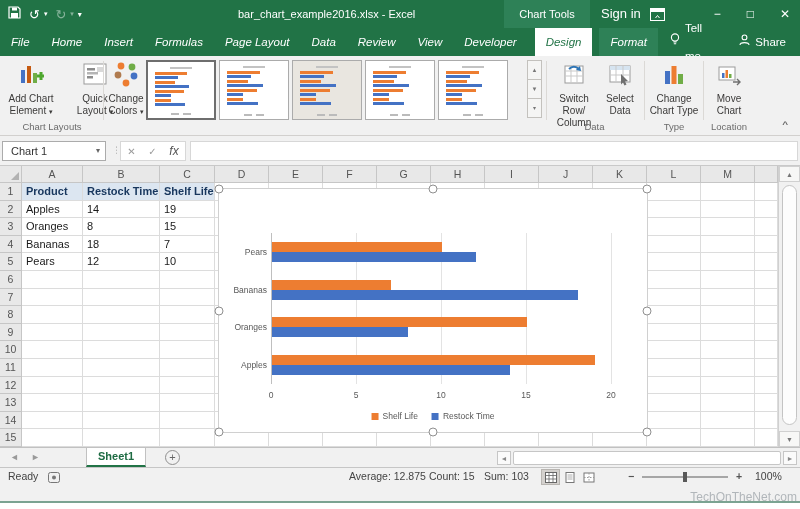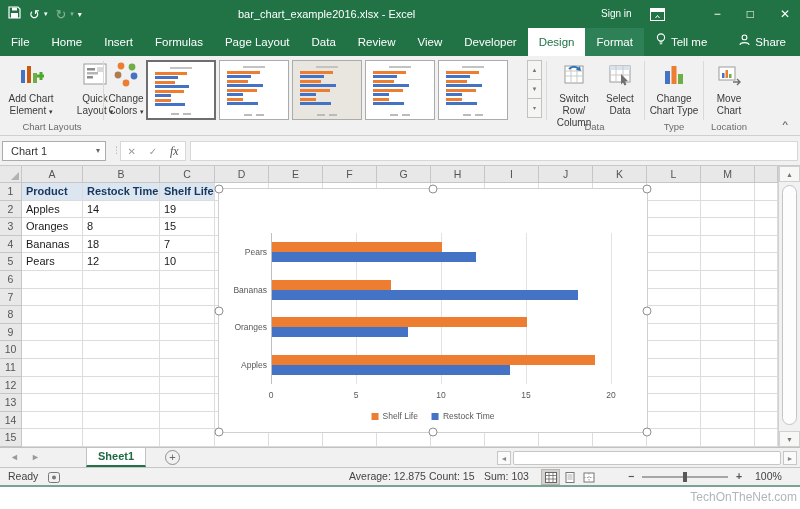--- a/index.html
+++ b/index.html
@@ -7,28 +7,28 @@
   .app { position:relative; width:800px; height:509px; background:#fff; overflow:hidden; }
 
   
   .titlebar { position:absolute; left:0; top:0; width:800px; height:28px; background:#217346; color:#fff; }
   .qat { position:absolute; left:8px; top:0; height:28px; display:flex; align-items:center; gap:8px; font-size:13px; }
   .qat .glyph { color:#fff; line-height:1; }
   .qat .dd { font-size:7px; margin-left:-4px; }
   .dim { opacity:.45; }
   .title-text { position:absolute; left:238px; top:0; line-height:28px; font-size:11px; white-space:nowrap; }
   .chart-tools { position:absolute; left:504px; top:0; width:86px; height:28px; background:#2e8157; text-align:center; line-height:28px; font-size:11px; }
-  .signin { position:absolute; left:601px; top:0; line-height:28px; font-size:10px; }
+  .signin { position:absolute; left:601px; top:0; line-height:28px; font-size:13px; }
   .ribbon-display { position:absolute; left:650px; top:7px; }
   .win-controls { position:absolute; right:10px; top:0; height:28px; display:flex; gap:26px; align-items:center; font-size:12px; }
 
   
   .tabrow { position:absolute; top:28px; left:0; width:800px; height:28px; background:#217346; display:flex; color:#fff; font-size:11.5px; }
-  .tab { padding:0 11px; line-height:28px; white-space:nowrap; }
-  .tab.contextual { background:#2e8157; }
+  .tab { padding:0 11px; line-height:28px; white-space:nowrap;font-style:italic; }
+  .tab.contextual { background:#2e8157;margin-left:7px; }
   .tab.active { background:#fff; color:#217346; }
   .tellme { display:flex; align-items:center; gap:5px; padding:0 12px; line-height:28px; }
   .share { margin-left:auto; display:flex; align-items:flex-start; gap:5px; padding:0 14px; line-height:28px; }
 
   
   .ribbon { position:absolute; top:56px; left:0; width:800px; height:80px; background:#f1f1f1; border-bottom:1px solid #d2d0ce; font-size:10px; color:#3b3a39; }
   .rbtn { position:absolute; top:4px; text-align:center; line-height:12px; }
   .rbtn .ric { height:30px; display:flex; align-items:center; justify-content:center; margin-bottom:3px; }
   .grouplabel { position:absolute; bottom:3px; font-size:9.5px; color:#6b6b6b; text-align:center; }
   .vsep { position:absolute; top:5px; bottom:15px; width:1px; background:#dbd9d6; }
@@ -43,21 +43,21 @@
   .gscroll { position:absolute; left:527px; top:4px; width:15px; }
   .gscroll div { width:15px; height:20px; background:#f5f5f4; border:1px solid #c3c1bd; margin-bottom:-1px; text-align:center; font-size:6px; color:#777; line-height:19px; }
   .collapse-ribbon { position:absolute; right:12px; bottom:5px; font-size:10px; color:#666; font-weight:bold; transform:scaleY(.8); }
 
   
   .fbar { position:absolute; top:136px; left:0; width:800px; height:30px; background:#f1f1f1; border-bottom:1px solid #c9c9c9; }
   .namebox { position:absolute; left:2px; top:5px; width:104px; height:20px; background:#fff; border:1px solid #ababab; font-size:11px; line-height:18px; padding-left:8px; color:#333; }
   .namebox .nbdd { position:absolute; right:5px; top:0; font-size:8px; color:#666; line-height:18px; }
   .fsep { position:absolute; left:112px; top:9px; font-size:9px; color:#aaa; }
   .fxgroup { position:absolute; left:120px; top:5px; width:66px; height:20px; background:#fff; border:1px solid #d7d7d7; display:flex; align-items:center; justify-content:space-around; color:#9b9b9b; font-size:10px; }
-  .fxgroup .fx { font-style:italic; font-family:Liberation Serif, serif; color:#555; font-size:12px; }
+  .fxgroup .fx { font-style:italic; font-family:Liberation Sans, sans-serif; color:#555; font-size:12px; }
   .finput { position:absolute; left:190px; top:5px; width:608px; height:20px; background:#fff; border:1px solid #d7d7d7; }
 
   
   #grid { position:absolute; top:166px; left:0; width:778px; height:281px; display:grid; background:#fff; font-size:11px; }
   .gh { background:#e8e8e8; border-right:1px solid #c6c6c6; border-bottom:1px solid #c6c6c6; color:#555; font-size:10.5px; text-align:center; line-height:16px; position:relative; }
   .gh.rowh { line-height:17px; }
   .corner::after { content:""; position:absolute; right:2px; bottom:2px; border-left:8px solid transparent; border-bottom:8px solid #b2b2b2; }
   .gc { border-right:1px solid #dcdcdc; border-bottom:1px solid #dcdcdc; padding-left:4px; line-height:17px; white-space:nowrap; overflow:hidden; color:#1a1a1a; }
   .fill1 { background:#dce6f1; font-weight:bold; color:#17365d; }
 
@@ -84,21 +84,21 @@
   
   .tabsrow { position:absolute; top:447px; left:0; width:800px; height:20px; background:#f1f1f1; border-top:1px solid #c1c1c1; font-size:11px; }
   .navarrows { position:absolute; left:10px; top:0; line-height:19px; font-size:9px; color:#9a9a9a; letter-spacing:12px; }
   .sheettab { position:absolute; left:86px; top:0; height:19px; min-width:60px; padding:0 10px; background:#fff; border-left:1px solid #c1c1c1; border-right:1px solid #c1c1c1; border-bottom:2px solid #217346; color:#1e6b43; font-weight:bold; text-align:center; line-height:17px; }
   .addsheet { position:absolute; left:165px; top:2px; width:15px; height:15px; border:1px solid #8f8f8f; border-radius:50%; text-align:center; line-height:13px; font-size:11px; color:#666; }
   .hscroll { position:absolute; left:497px; top:3px; height:14px; }
   .hscroll .ha { position:absolute; top:0; width:14px; height:14px; background:#fafafa; border:1px solid #c6c6c6; text-align:center; font-size:7px; color:#888; line-height:13px; }
   .htrack { position:absolute; left:16px; top:0; width:268px; height:14px; background:#fff; border:1px solid #c6c6c6; border-radius:2px; }
 
   
-  .statusbar { position:absolute; top:467px; left:0; width:800px; height:20px; background:#f1f1f1; border-top:1px solid #c6c6c6; border-bottom:2px solid #7ba392; font-size:10.5px; color:#444; }
+  .statusbar { position:absolute; top:467px; left:0; width:800px; height:36px; background:#f1f1f1; border-top:1px solid #c6c6c6; border-bottom:2px solid #7ba392; font-size:10.5px; color:#444; }
   .statusbar .sitem { position:absolute; top:0; line-height:17px; white-space:nowrap; }
   .viewicons { position:absolute; left:541px; top:1px; display:flex; }
   .vi { width:19px; height:16px; display:flex; align-items:center; justify-content:center; }
   .vi.on { background:#d4d1ce; border:1px solid #b8b5b1; }
   .zminus,.zplus { font-weight:bold; color:#555; }
   .ztrack { position:absolute; left:642px; top:8px; width:86px; height:2px; background:#a6a6a6; }
   .zthumb { position:absolute; left:683px; top:4px; width:4px; height:10px; background:#585858; }
 
   .watermark { position:absolute; right:3px; top:490px; font-size:12px; color:#b1b6ba; }
 </style>
@@ -116,20 +116,21 @@
             <rect x="4" y="1.5" width="5" height="3" fill="#fff"></rect>
           </svg>
       </span>
       <span class="glyph">↺</span>
         <span class="dd">▾</span>
       <span class="glyph dim">↻</span>
         <span class="dd dim">▾</span>
       <span class="dd" style="font-size:8px">▾</span>
     </div>
     <span class="title-text">bar_chart_example2016.xlsx - Excel</span>
+    <div class="chart-tools">Chart Tools</div>
     <span class="signin">Sign in</span>
     <span class="ribbon-display">
       <svg width="15" height="13" viewBox="0 0 15 13">
           <rect x="0.5" y="0.5" width="14" height="12" fill="none" stroke="#fff"></rect>
           <rect x="0.5" y="0.5" width="14" height="3.5" fill="#fff"></rect>
           <path d="M5.5 10 L7.5 7.5 L9.5 10" fill="none" stroke="#fff"></path>
         </svg>
     </span>
     <div class="win-controls">
       <span>−</span>

